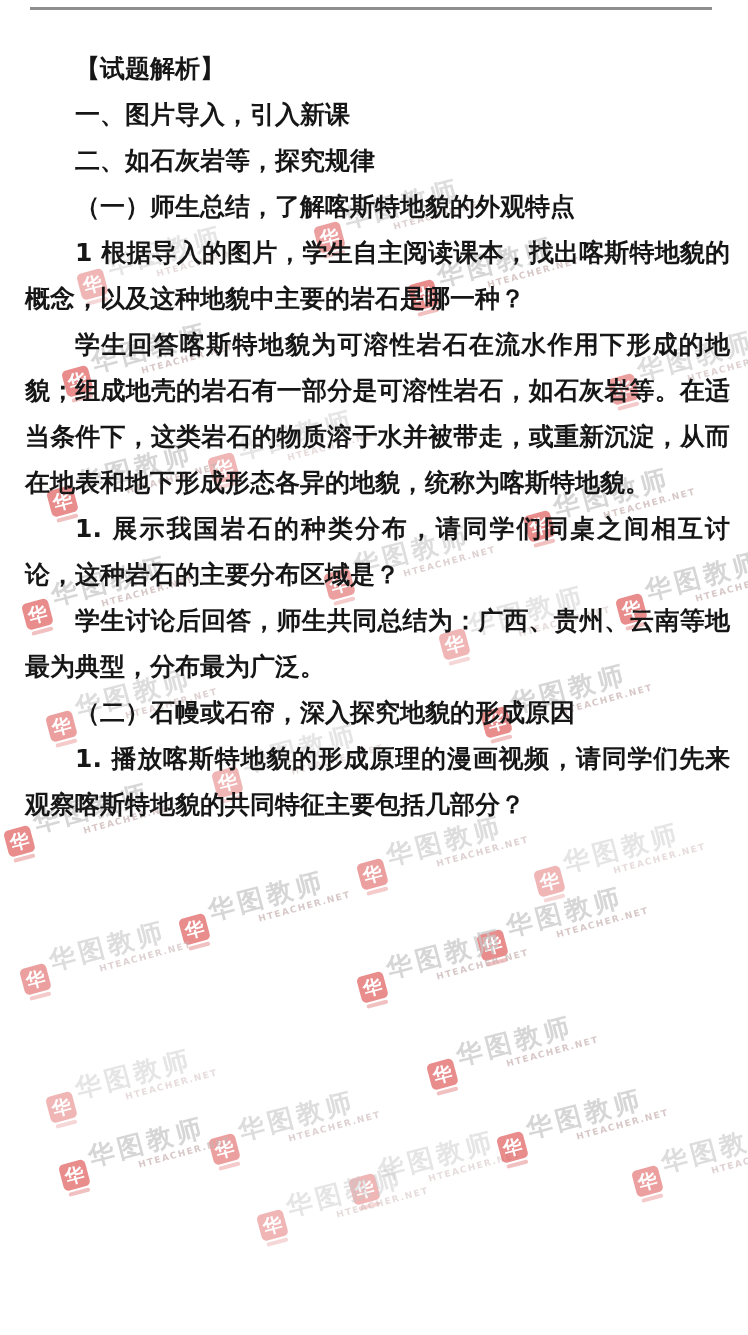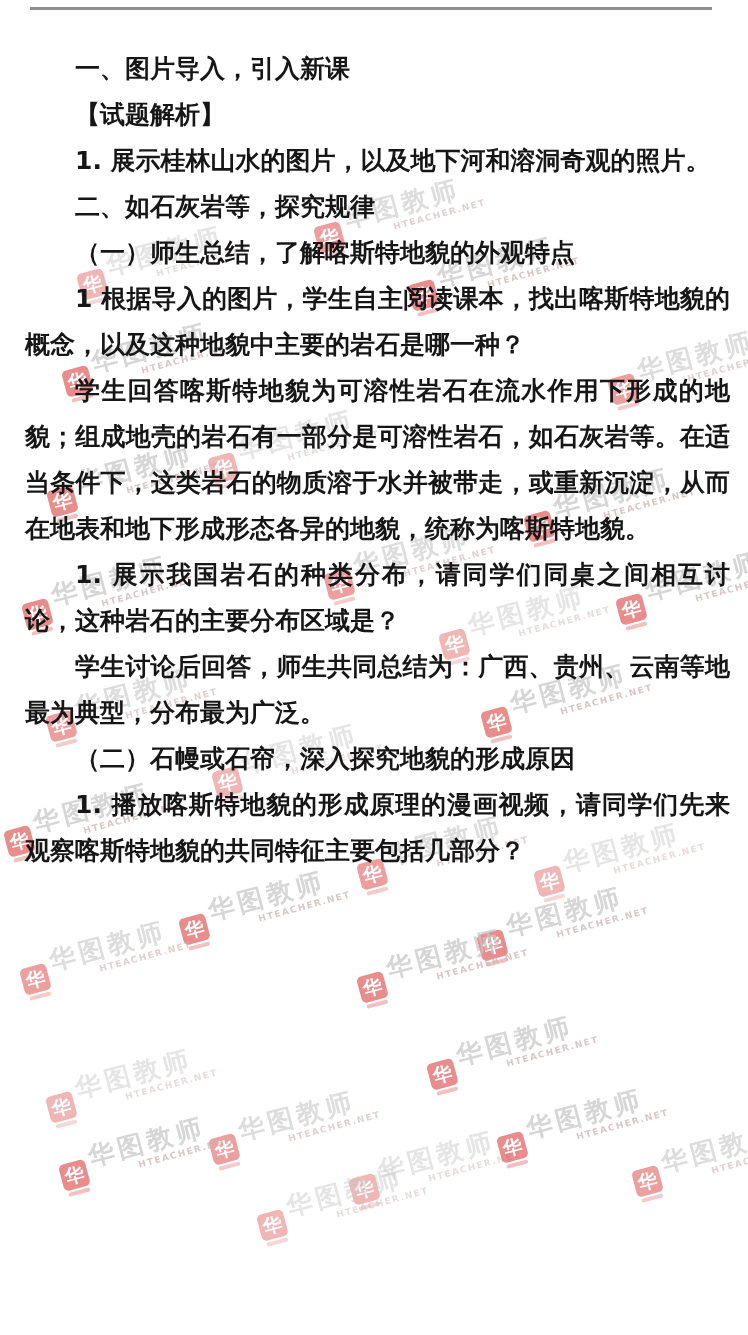--- a/index.html
+++ b/index.html
@@ -363,23 +363,22 @@
         </span>
       </div>
     </div>
 
   <div class="content">
 
 
     <div class="divider"></div>
 
     <div class="body-text">
+        <p class="para">【试题解析】</p>
         <p class="para">一、图片导入，引入新课</p>
-        <p class="para">【试题解析】</p>
-        <p class="para">1. 展示桂林山水的图片，以及地下河和溶洞奇观的照片。</p>
         <p class="para">二、如石灰岩等，探究规律</p>
         <p class="para">（一）师生总结，了解喀斯特地貌的外观特点</p>
         <p class="para">1 根据导入的图片，学生自主阅读课本，找出喀斯特地貌的概念，以及这种地貌中主要的岩石是哪一种？</p>
         <p class="para">学生回答喀斯特地貌为可溶性岩石在流水作用下形成的地貌；组成地壳的岩石有一部分是可溶性岩石，如石灰岩等。在适当条件下，这类岩石的物质溶于水并被带走，或重新沉淀，从而在地表和地下形成形态各异的地貌，统称为喀斯特地貌。</p>
         <p class="para">1. 展示我国岩石的种类分布，请同学们同桌之间相互讨论，这种岩石的主要分布区域是？</p>
         <p class="para">学生讨论后回答，师生共同总结为：广西、贵州、云南等地最为典型，分布最为广泛。</p>
         <p class="para">（二）石幔或石帘，深入探究地貌的形成原因</p>
         <p class="para">1. 播放喀斯特地貌的形成原理的漫画视频，请同学们先来观察喀斯特地貌的共同特征主要包括几部分？</p>
       </div>
 

